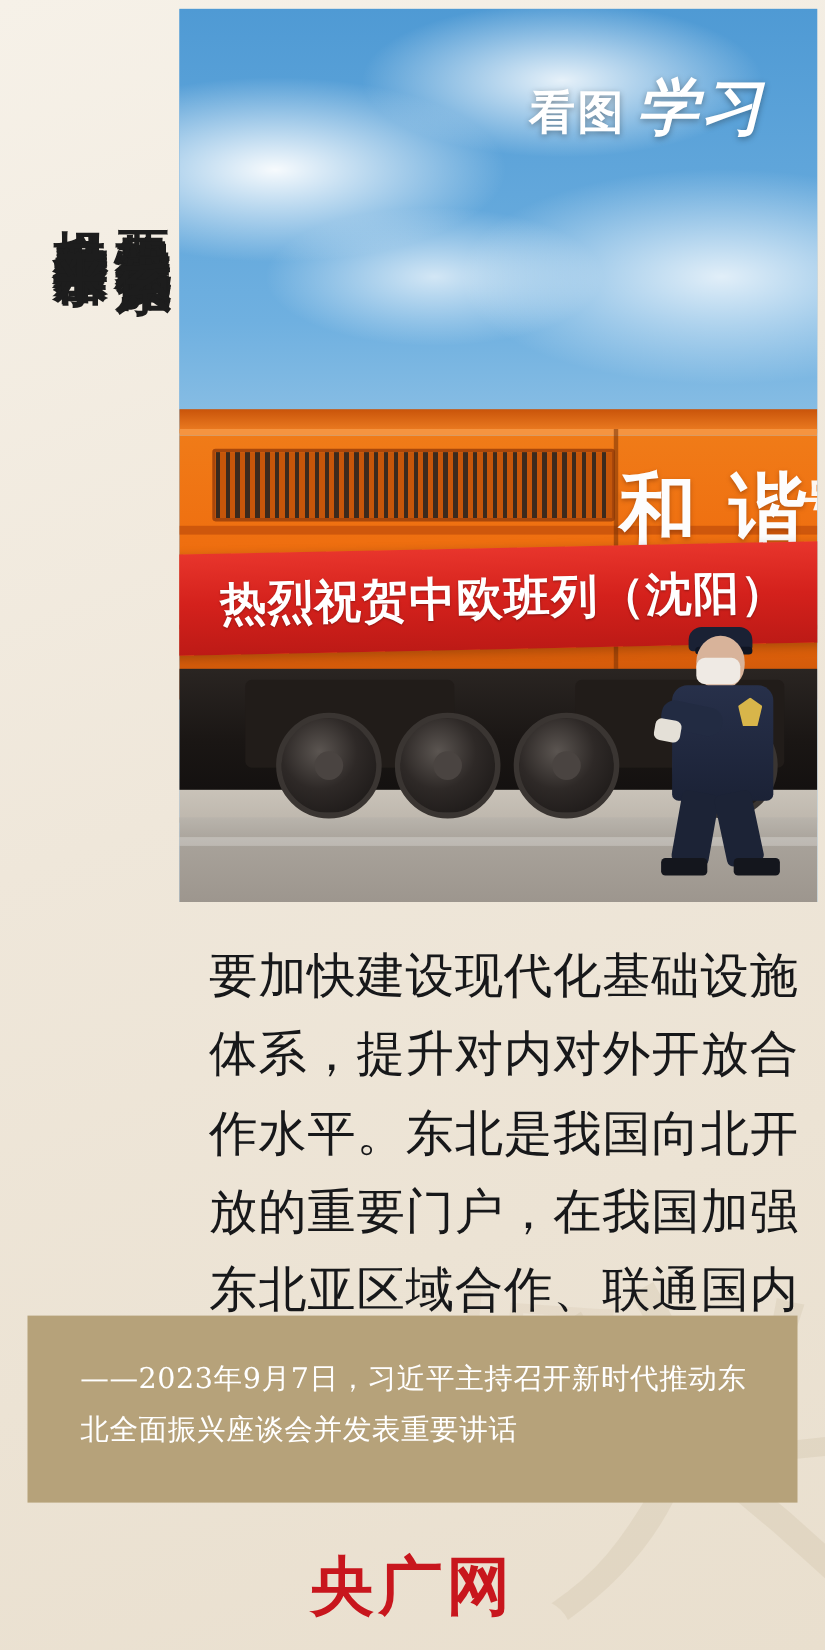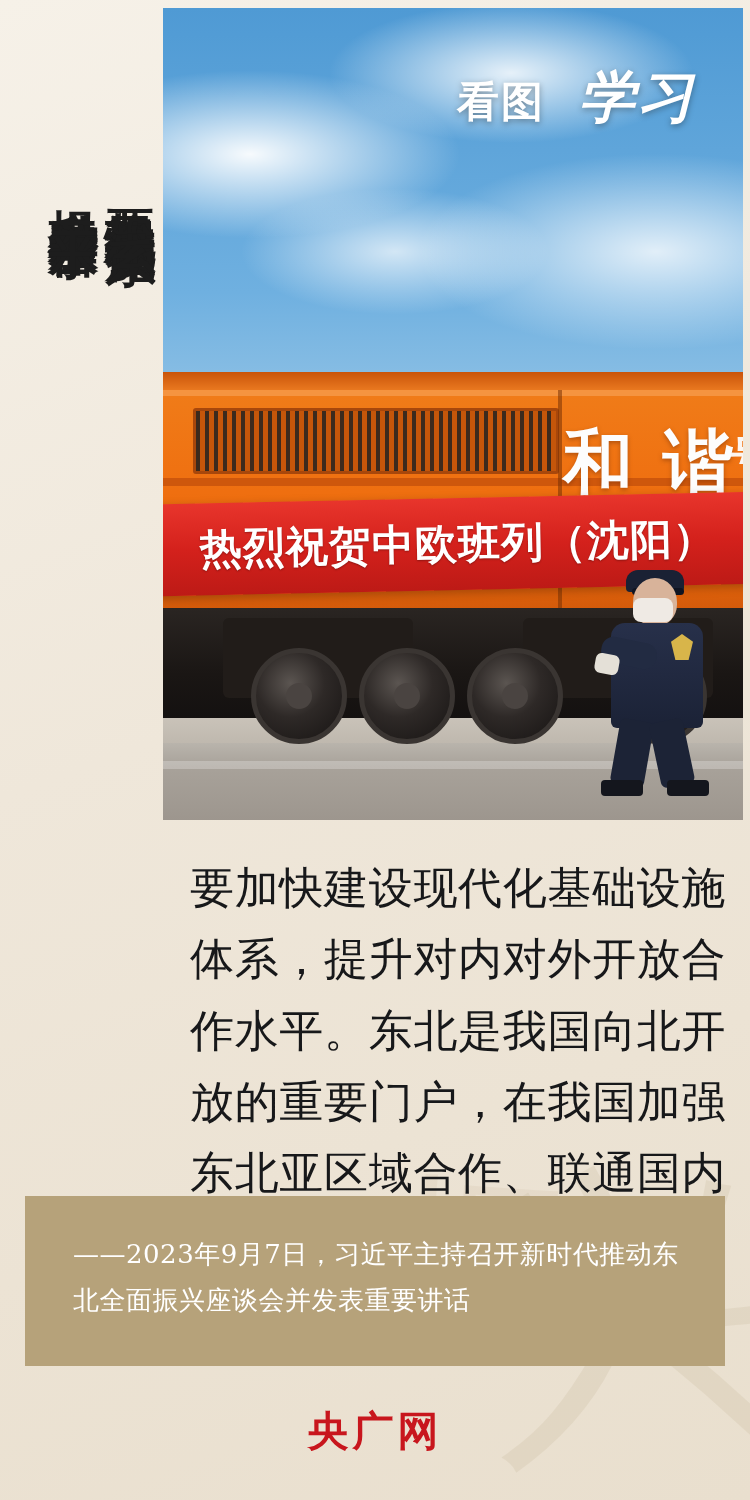--- a/index.html
+++ b/index.html
@@ -352,21 +352,21 @@
 
   
   .logo {
     position: absolute;
     left: 0; right: 0;
     top: 1404px;
     text-align: center;
     color: #c8161d;
     font-family: "DejaVu Serif", serif;
     font-weight: 700;
-    font-size: 41px;
+    font-size: 58px;
     letter-spacing: 4px;
   }
 
   
   .brand {
     position: absolute;
     right: 48px;
     top: 52px;
     text-align: center;
     color: #ffffff;
@@ -383,21 +383,20 @@
     letter-spacing: 2px;
     text-shadow: 0 2px 6px rgba(0,0,0,0.35);
   }
   .brand-script {
     font-family: "DejaVu Serif", serif;
     font-weight: 700;
     font-style: italic;
     font-size: 56px;
     letter-spacing: 2px;
     text-shadow: 0 2px 6px rgba(0,0,0,0.35);
-    margin-left: 24px;
   }
   .brand-py {
     margin-top: 4px;
     font-family: "Liberation Sans", sans-serif;
     font-weight: 700;
     font-size: 20px;
     letter-spacing: 3px;
     text-shadow: 0 1px 4px rgba(0,0,0,0.4);
   }
 </style>

